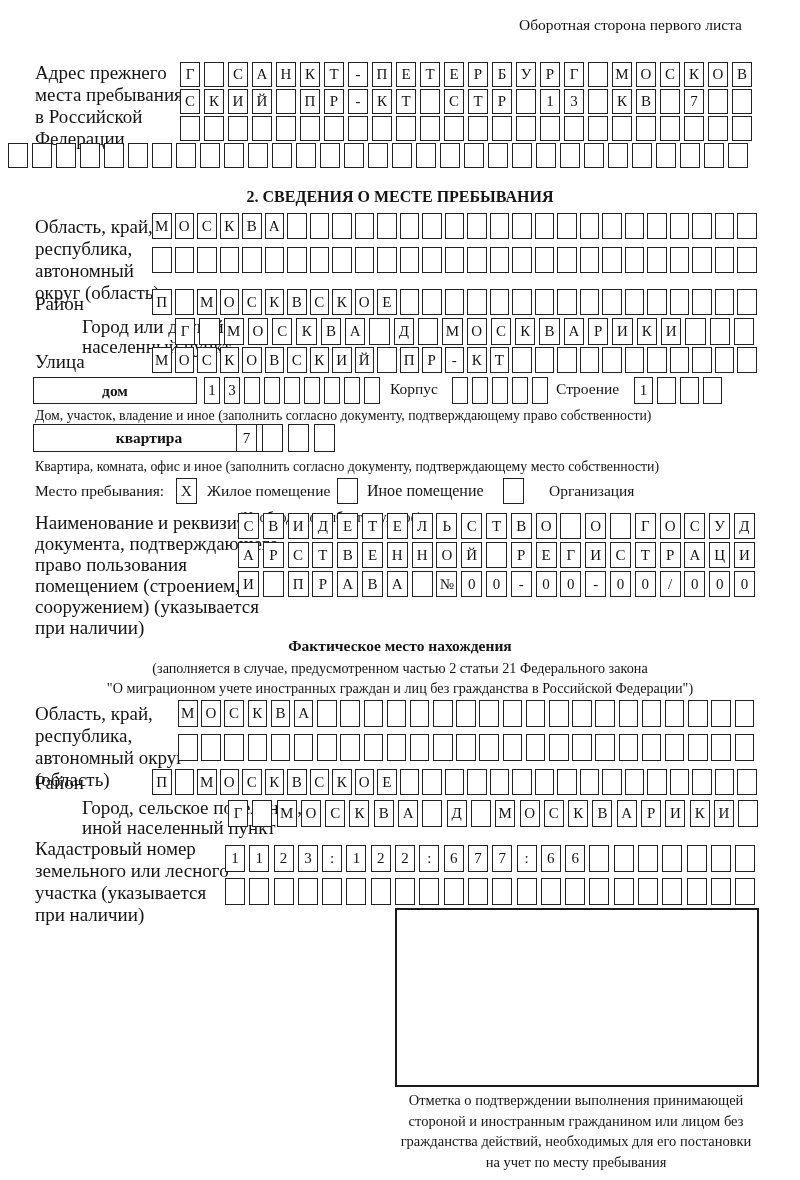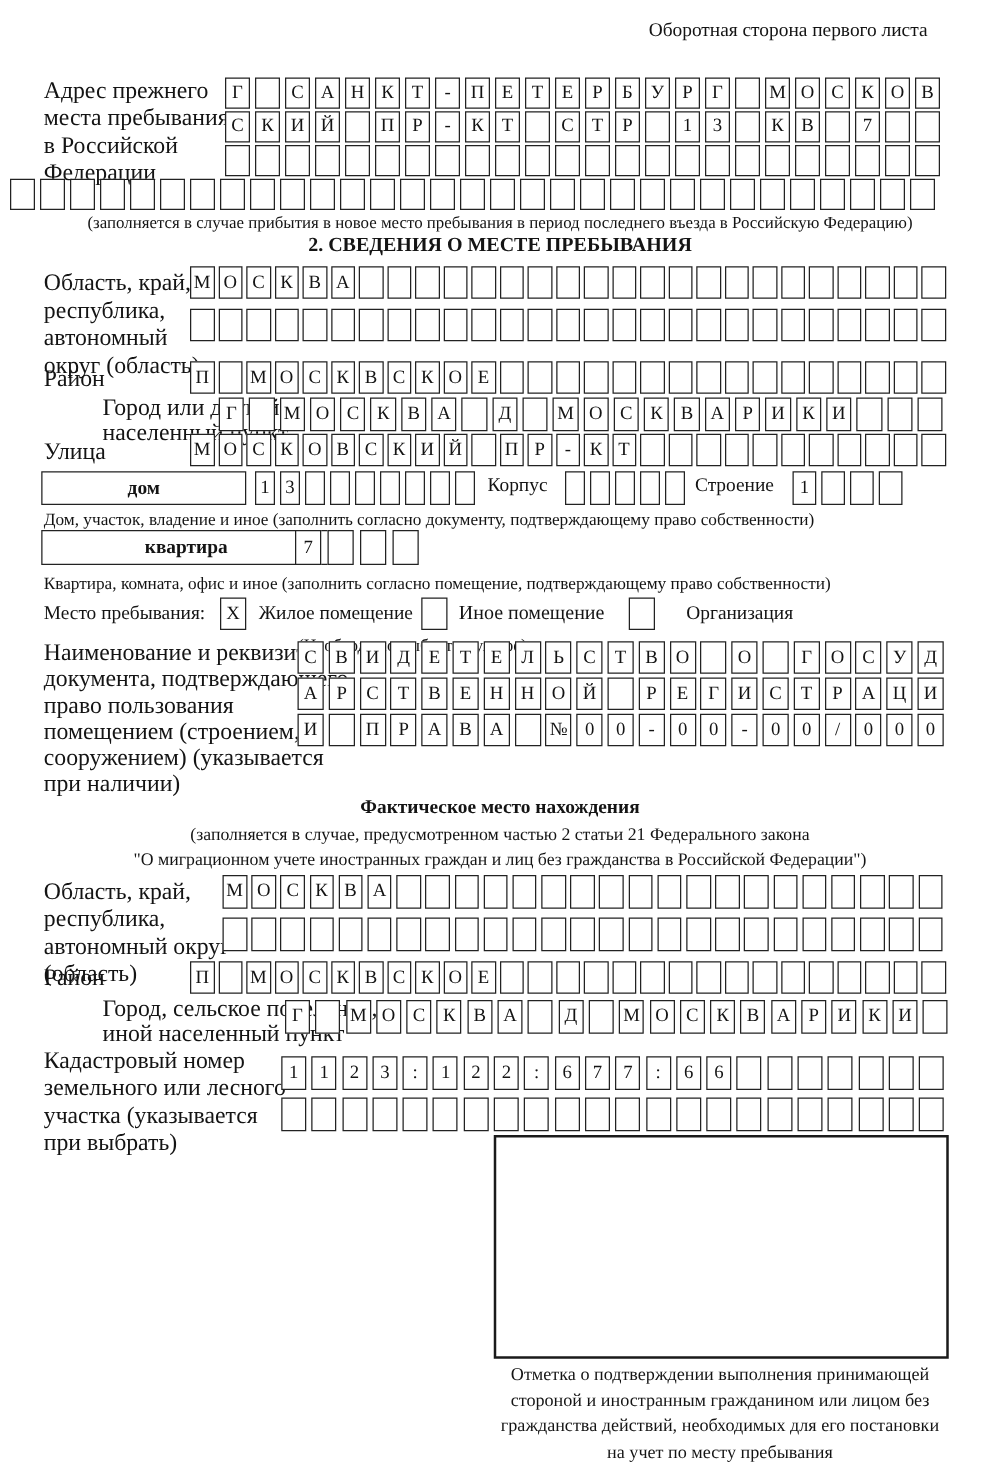--- a/index.html
+++ b/index.html
@@ -145,21 +145,20 @@
       <span class="cell"></span>
       <span class="cell"></span>
       <span class="cell"></span>
       <span class="cell"></span>
       <span class="cell"></span>
       <span class="cell"></span>
       <span class="cell"></span>
       <span class="cell"></span>
       <span class="cell"></span>
     </div>
-  <div class="cap center" style="top:170px;font-size:13.5px;">(заполняется в случае прибытия в новое место пребывания в период последнего въезда в Российскую Федерацию)</div>
 
   <div class="title center" style="top:188px;">2. СВЕДЕНИЯ О МЕСТЕ ПРЕБЫВАНИЯ</div>
 
   <div class="lbl" style="left:35px;top:216px;">Область, край,
 республика,
 автономный
 округ (область)</div>
   <div class="row r-s27" style="left:152px;top:213px;">
       <span class="cell">М</span>
       <span class="cell">О</span>
@@ -339,21 +338,21 @@
     </div>
   <div class="cap" style="left:35px;top:408px;">Дом, участок, владение и иное (заполнить согласно документу, подтверждающему право собственности)</div>
 
   <div class="bigbox" style="left:33px;top:424px;width:232px;height:28px;">квартира</div>
   <div class="row r-kv" style="left:236px;top:424px;">
       <span class="cell">7</span>
       <span class="cell"></span>
       <span class="cell"></span>
       <span class="cell"></span>
     </div>
-  <div class="cap" style="left:35px;top:459px;">Квартира, комната, офис и иное (заполнить согласно помещение, подтверждающему право собственности)</div>
+  <div class="cap" style="left:35px;top:459px;">Квартира, комната, офис и иное (заполнить согласно документу, подтверждающему место собственности)</div>
 
   <div class="abs" style="left:35px;top:482px;font-size:15.5px;">Место пребывания:</div>
   <div class="chk" style="left:176px;top:478px;">X</div>
   <div class="abs" style="left:207px;top:482px;font-size:15.5px;">Жилое помещение</div>
   <div class="chk" style="left:337px;top:478px;"></div>
   <div class="abs" style="left:367px;top:482px;font-size:16px;">Иное помещение</div>
   <div class="chk" style="left:503px;top:478px;"></div>
   <div class="abs" style="left:549px;top:482px;font-size:15.5px;">Организация</div>
   <div class="abs" style="left:0;top:510px;width:660px;text-align:center;font-size:14px;">(Необходимо выбрать нужное)</div>
 
@@ -550,21 +549,21 @@
       <span class="cell">Р</span>
       <span class="cell">И</span>
       <span class="cell">К</span>
       <span class="cell">И</span>
       <span class="cell"></span>
     </div>
 
   <div class="lbl" style="left:35px;top:838px;">Кадастровый номер
 земельного или лесного
 участка (указывается
-при выбрать)</div>
+при наличии)</div>
   <div class="row r-f22" style="left:225px;top:845px;">
       <span class="cell">1</span>
       <span class="cell">1</span>
       <span class="cell">2</span>
       <span class="cell">3</span>
       <span class="cell">:</span>
       <span class="cell">1</span>
       <span class="cell">2</span>
       <span class="cell">2</span>
       <span class="cell">:</span>

